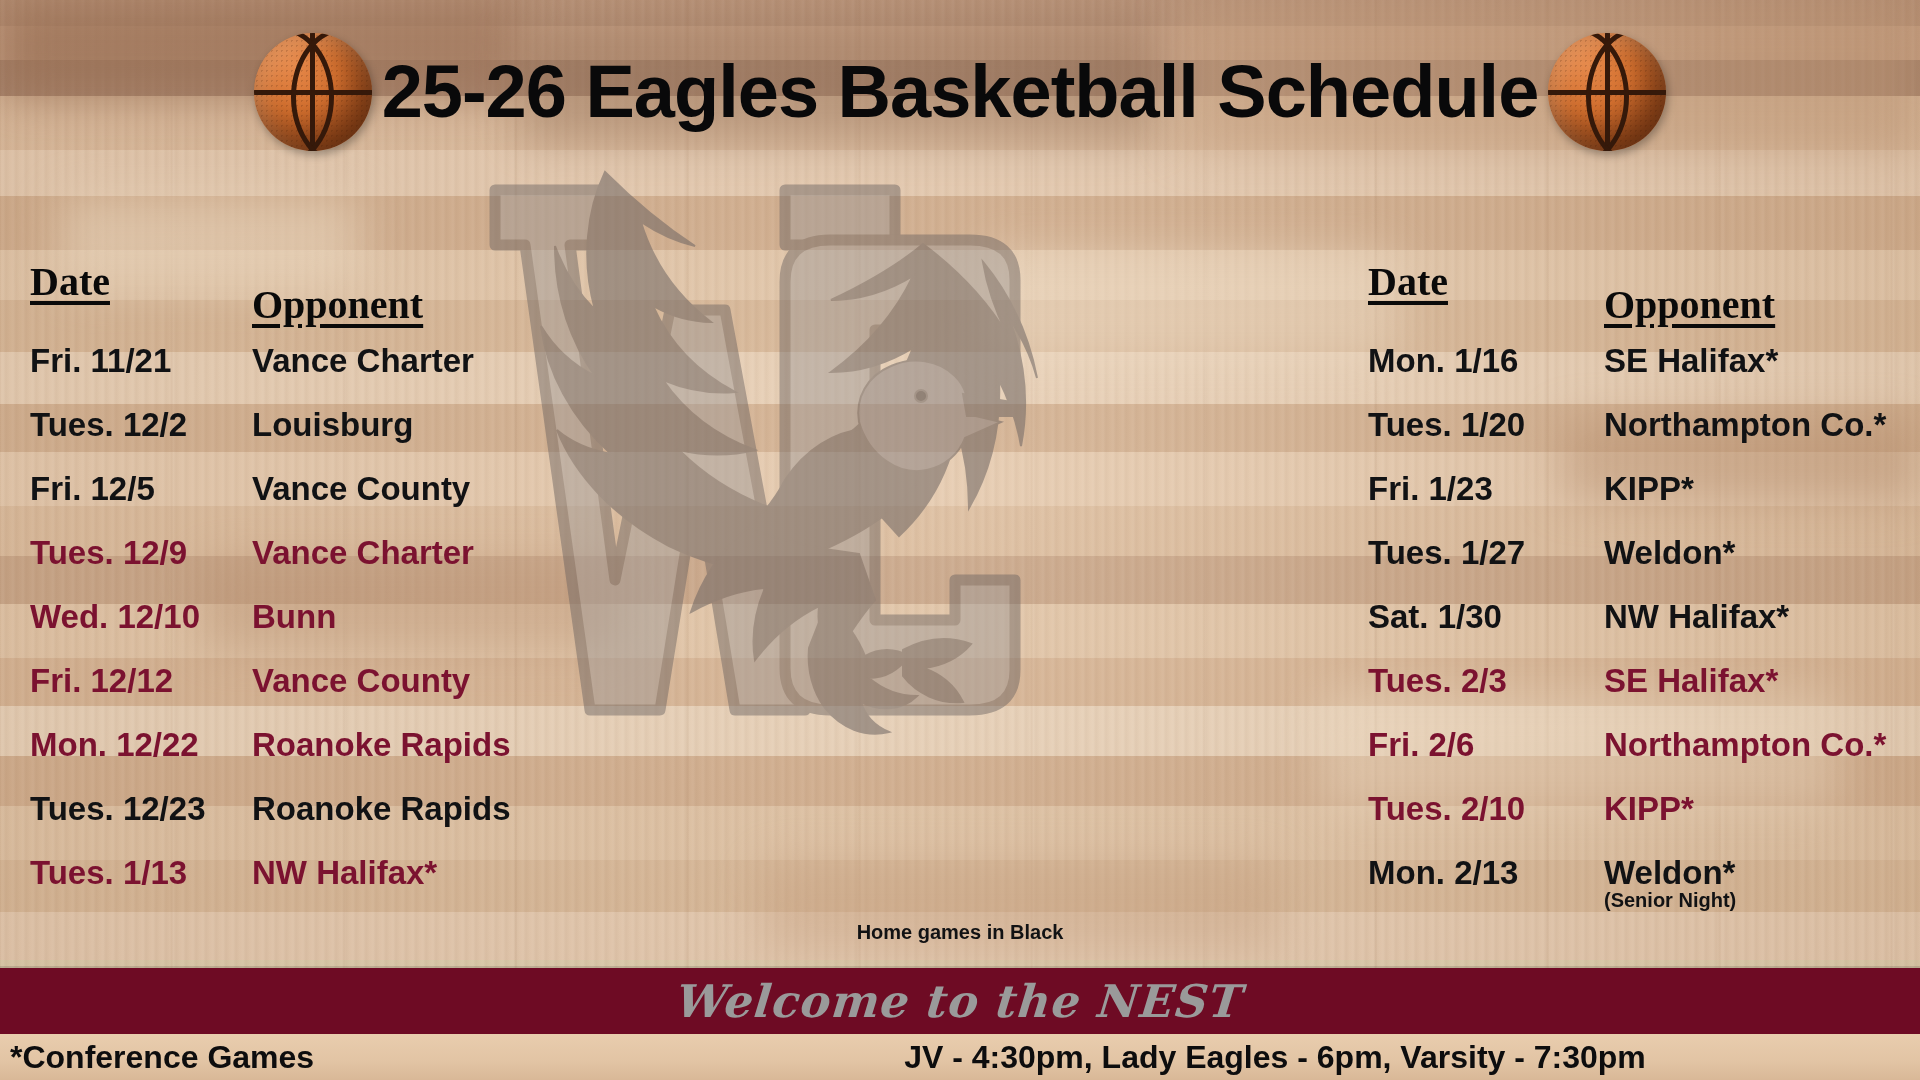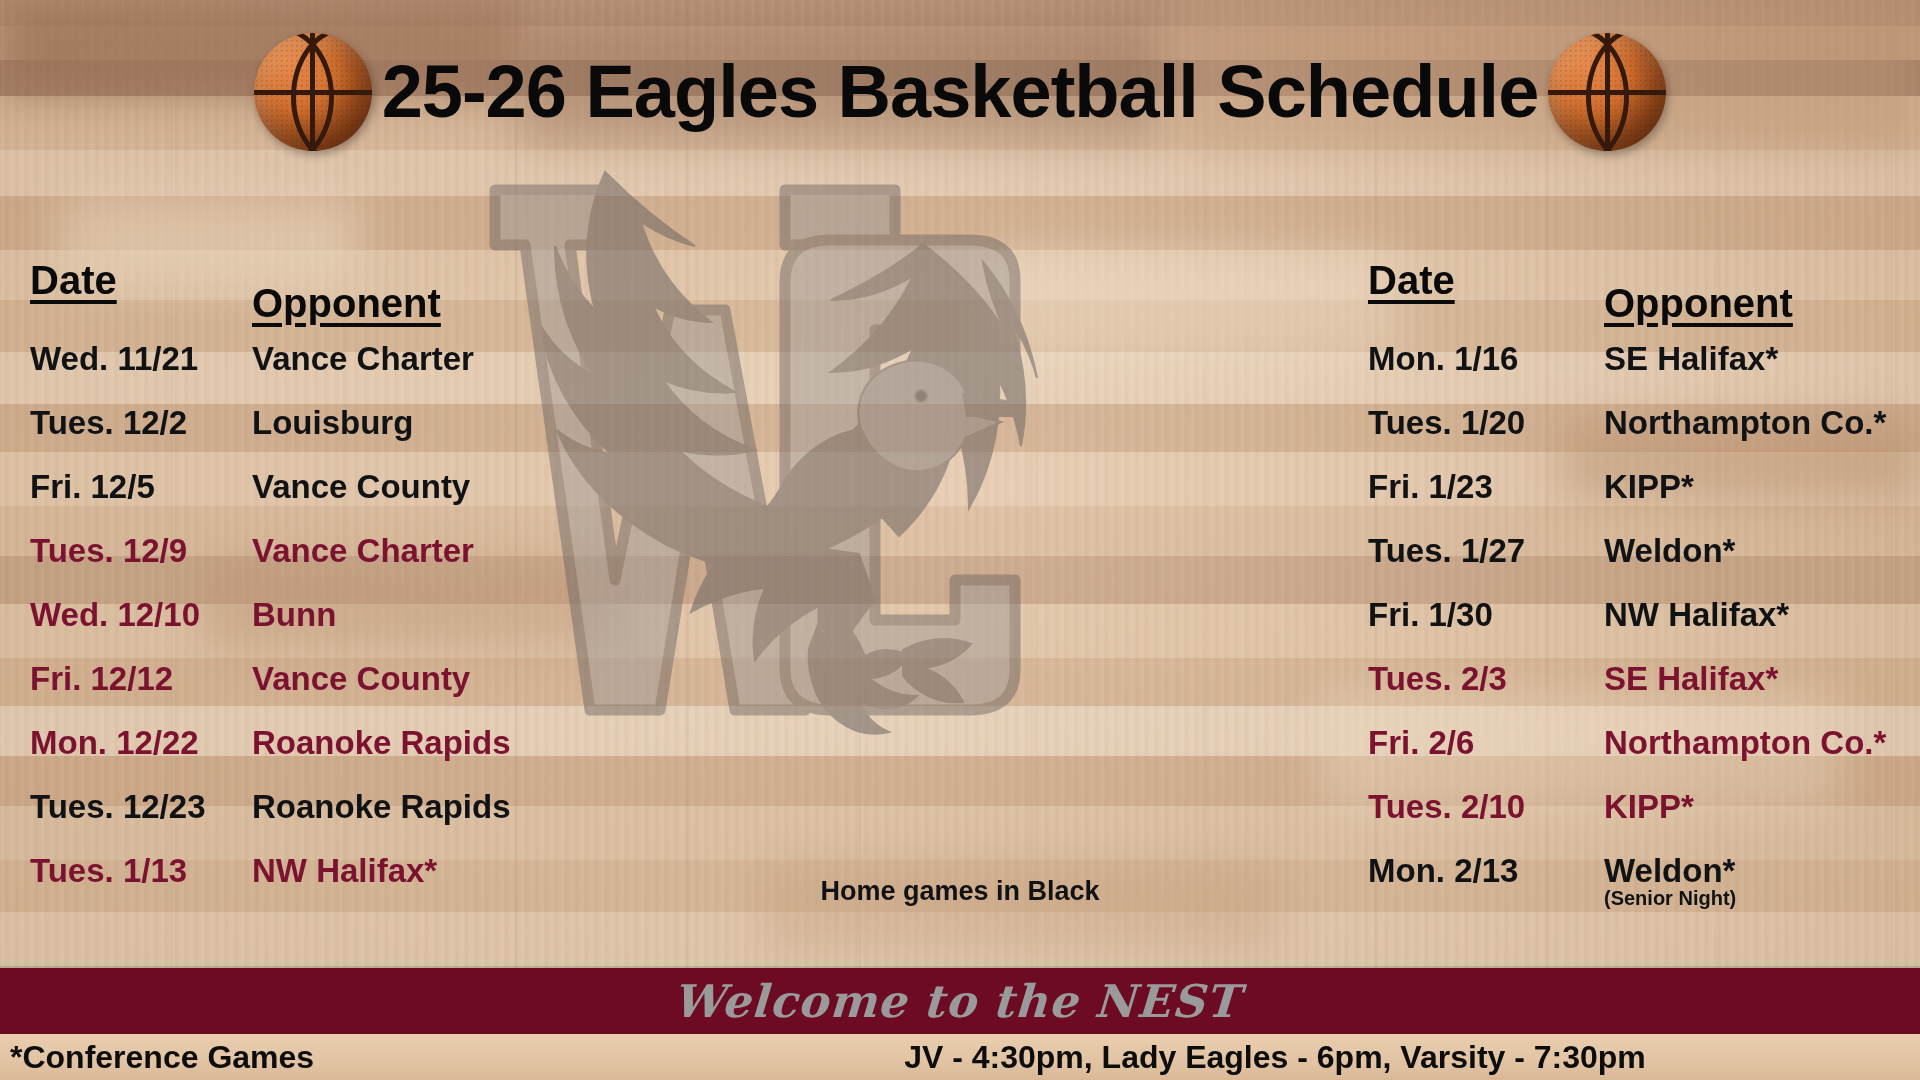--- a/index.html
+++ b/index.html
@@ -96,21 +96,21 @@
   }
   #title-text{
     font-size:74px;font-weight:bold;color:#09090a;letter-spacing:-1px;
     white-space:nowrap;line-height:1;
   }
 
   
   .sched{position:absolute;z-index:3;top:258px;}
   #sched-left{left:30px;width:620px;}
   #sched-right{left:1368px;width:560px;}
-  .hdr{display:flex;margin-bottom:16px;}
+  .hdr{display:flex;margin-bottom:16px;font-family:Liberation Serif, serif;}
   .hdr span{
     font-size:40px;font-weight:bold;color:#0a0a0a;
     text-decoration:underline;text-underline-offset:6px;
     text-decoration-thickness:4px;
   }
   .col-date{width:222px;flex:0 0 222px;}
   .col-opp{flex:1 1 auto;margin-top:23px;}
   #sched-right .hdr .col-date{width:236px;flex:0 0 236px;}
   .row{display:flex;align-items:flex-start;height:64px;}
   .row .d,.row .o{
@@ -120,22 +120,22 @@
   .row .d{width:222px;flex:0 0 222px;}
   #sched-right .row .d{width:236px;flex:0 0 236px;}
   .row .o{flex:1 1 auto;}
   .subnote{
     display:block;font-size:20px;font-weight:bold;color:#111214;
     line-height:1.15;margin-top:-2px;
   }
 
   
   #home-note{
-    position:absolute;left:0;top:876px;width:1920px;text-align:center;z-index:3;
-    font-size:27px;font-weight:bold;color:#111214;
+    position:absolute;left:0;top:921px;width:1920px;text-align:center;z-index:3;
+    font-size:20px;font-weight:bold;color:#111214;
   }
   #nest-band{
     position:absolute;left:0;top:968px;width:1920px;height:66px;z-index:3;
     background:#6E0B24;display:flex;align-items:center;justify-content:center;
     box-shadow:0 -2px 0 rgba(0,0,0,.12);
   }
   #nest-text{
     font-family:"DejaVu Serif", serif;font-style:italic;font-weight:bold;
     font-size:45px;color:#9a9a9a;letter-spacing:1px;
     transform:skewX(-6deg);
@@ -239,21 +239,21 @@
   </div>
 </div>
 
 <div class="sched" id="sched-left">
   <div class="hdr">
     <span class="col-date">Date</span>
     <span class="col-opp">Opponent</span>
   </div>
 
   <div class="row">
-    <span class="d">Wed. 11/21</span>
+    <span class="d">Fri. 11/21</span>
     <span class="o">Vance Charter</span>
   </div>
   <div class="row">
     <span class="d">Tues. 12/2</span>
     <span class="o">Louisburg</span>
   </div>
   <div class="row">
     <span class="d">Fri. 12/5</span>
     <span class="o">Vance County</span>
   </div>
@@ -299,21 +299,21 @@
   </div>
   <div class="row">
     <span class="d">Fri. 1/23</span>
     <span class="o">KIPP*</span>
   </div>
   <div class="row">
     <span class="d">Tues. 1/27</span>
     <span class="o">Weldon*</span>
   </div>
   <div class="row">
-    <span class="d">Fri. 1/30</span>
+    <span class="d">Sat. 1/30</span>
     <span class="o">NW Halifax*</span>
   </div>
   <div class="row away">
     <span class="d">Tues. 2/3</span>
     <span class="o">SE Halifax*</span>
   </div>
   <div class="row away">
     <span class="d">Fri. 2/6</span>
     <span class="o">Northampton Co.*</span>
   </div>

